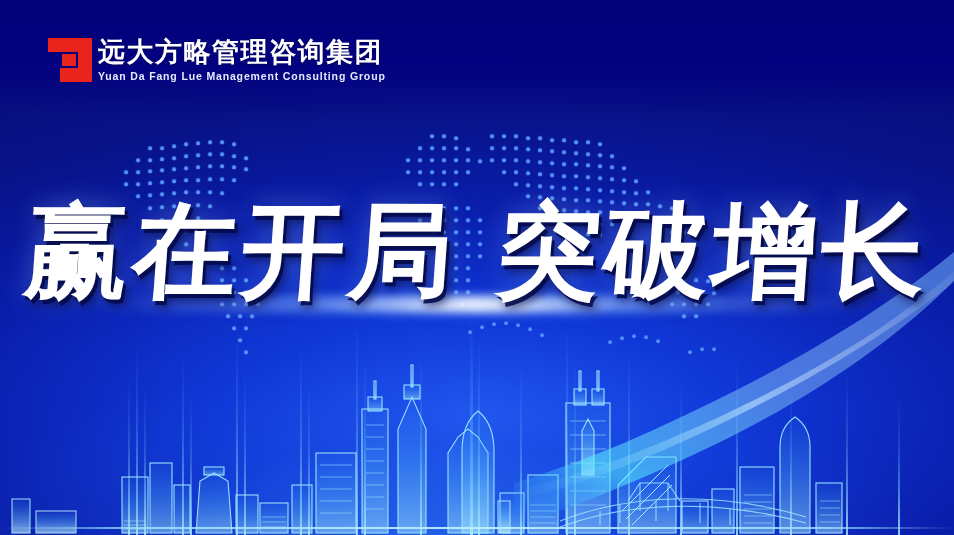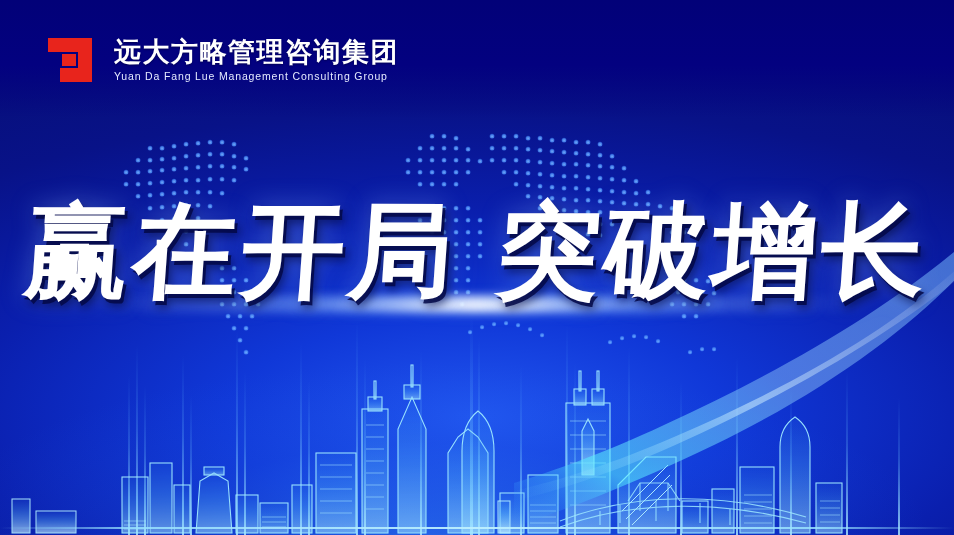--- a/index.html
+++ b/index.html
@@ -55,30 +55,30 @@
   #skyline{position:absolute;left:0;right:0;bottom:0;height:210px;}
   #skyline svg{width:100%;height:100%;display:block;}
 
   #baseline{
     position:absolute;left:0;right:0;bottom:6px;height:2px;
     background:linear-gradient(90deg,rgba(90,190,255,0) 0%,rgba(150,225,255,.85) 14%,rgba(190,240,255,.95) 50%,rgba(150,225,255,.85) 86%,rgba(90,190,255,0) 100%);
   }
 
   
   #logo{
-    position:absolute;left:46px;top:36px;display:flex;align-items:center;gap:20px;z-index:6;
+    position:absolute;left:46px;top:36px;display:flex;align-items:center;gap:4px;z-index:6;
   }
   #logo-mark{width:48px;height:48px;display:block;flex:0 0 auto;}
   #logo-text{display:flex;flex-direction:column;justify-content:center;}
   #logo-cn{
     color:#fff;font-size:27px;line-height:30px;font-weight:bold;letter-spacing:1.5px;
     white-space:nowrap;text-shadow:0 1px 2px rgba(0,0,0,.35);
   }
   #logo-en{
-    color:#e6ebff;font-size:10.5px;line-height:14px;font-weight:normal;letter-spacing:.85px;
+    color:#e6ebff;font-size:10.5px;line-height:14px;font-weight:bold;letter-spacing:.85px;
     white-space:nowrap;margin-top:2px;
   }
 
   
   #headline{
     position:absolute;left:0;right:0;top:186px;height:130px;z-index:7;
     display:flex;align-items:center;justify-content:center;
   }
   #headline-inner{display:flex;align-items:baseline;white-space:nowrap;}
   .hl-word{

